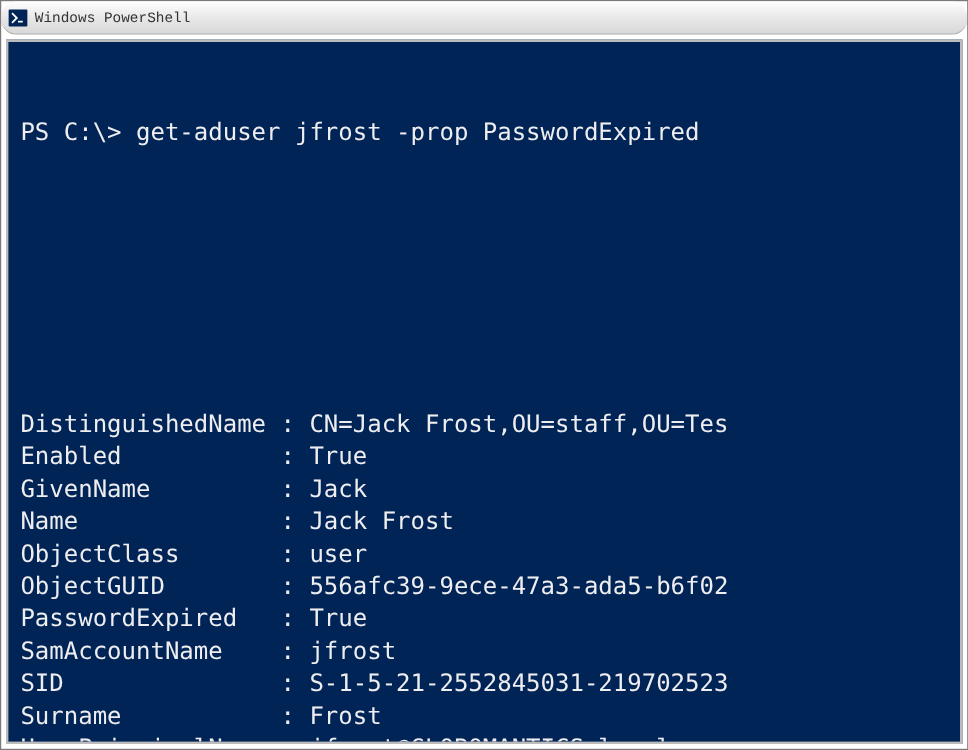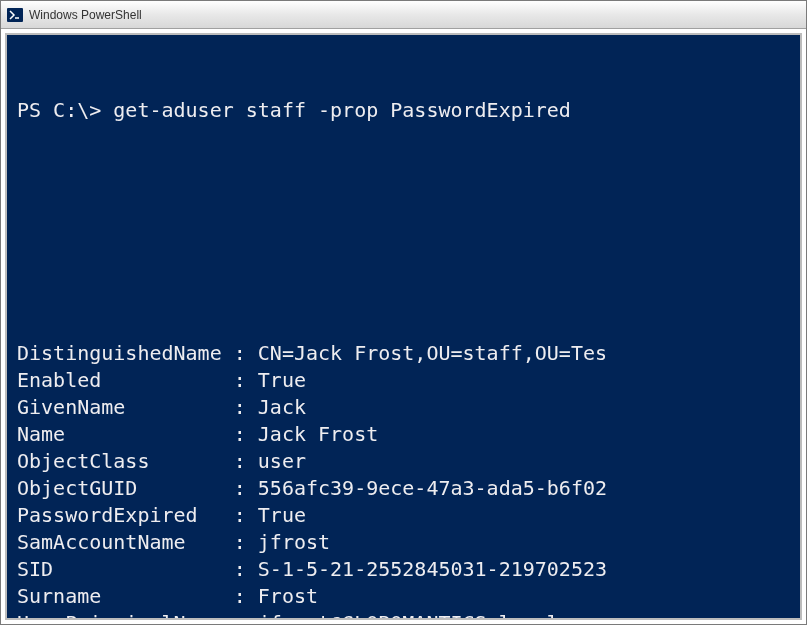--- a/index.html
+++ b/index.html
@@ -22,23 +22,24 @@
       display: flex;
       flex-direction: column;
     }
     .titlebar {
       height: 28px;
       background: linear-gradient(to bottom, #ffffff 0%, #e8e8e8 50%, #d8d8d8 100%);
       border-bottom: 1px solid #a0a0a0;
       display: flex;
       align-items: center;
       padding: 0 6px;
-      font-family: Liberation Sans, sans-serif;
+      font-family: Liberation Mono, monospace;
       font-size: 12px;
       color: #333;
+      border-radius: 13px;
     }
     .titlebar-icon {
       width: 16px;
       height: 16px;
       margin-right: 6px;
       display: inline-flex;
       align-items: center;
       justify-content: center;
     }
     .titlebar-icon svg {
@@ -79,21 +80,21 @@
     <span class="titlebar-icon">
       <svg viewBox="0 0 16 16">
         <rect x="0" y="1" width="16" height="14" rx="1" fill="#012456"></rect>
         <path d="M3 4 L7 8 L3 12" stroke="#ffffff" stroke-width="1.5" fill="none"></path>
         <line x1="8" y1="11" x2="12" y2="11" stroke="#ffffff" stroke-width="1.5"></line>
       </svg>
     </span>
     <span class="titlebar-text">Windows PowerShell</span>
   </div>
   <div class="terminal">
-    <div class="prompt-line"><span>PS C:\&gt; </span><span>get-aduser staff -prop PasswordExpired</span></div>
+    <div class="prompt-line"><span>PS C:\&gt; </span><span>get-aduser jfrost -prop PasswordExpired</span></div>
     <div class="spacer"></div>
     <div class="spacer"></div>
     <div class="output-block" id="output">DistinguishedName : CN=Jack Frost,OU=staff,OU=Tes
 Enabled           : True
 GivenName         : Jack
 Name              : Jack Frost
 ObjectClass       : user
 ObjectGUID        : 556afc39-9ece-47a3-ada5-b6f02
 PasswordExpired   : True
 SamAccountName    : jfrost

